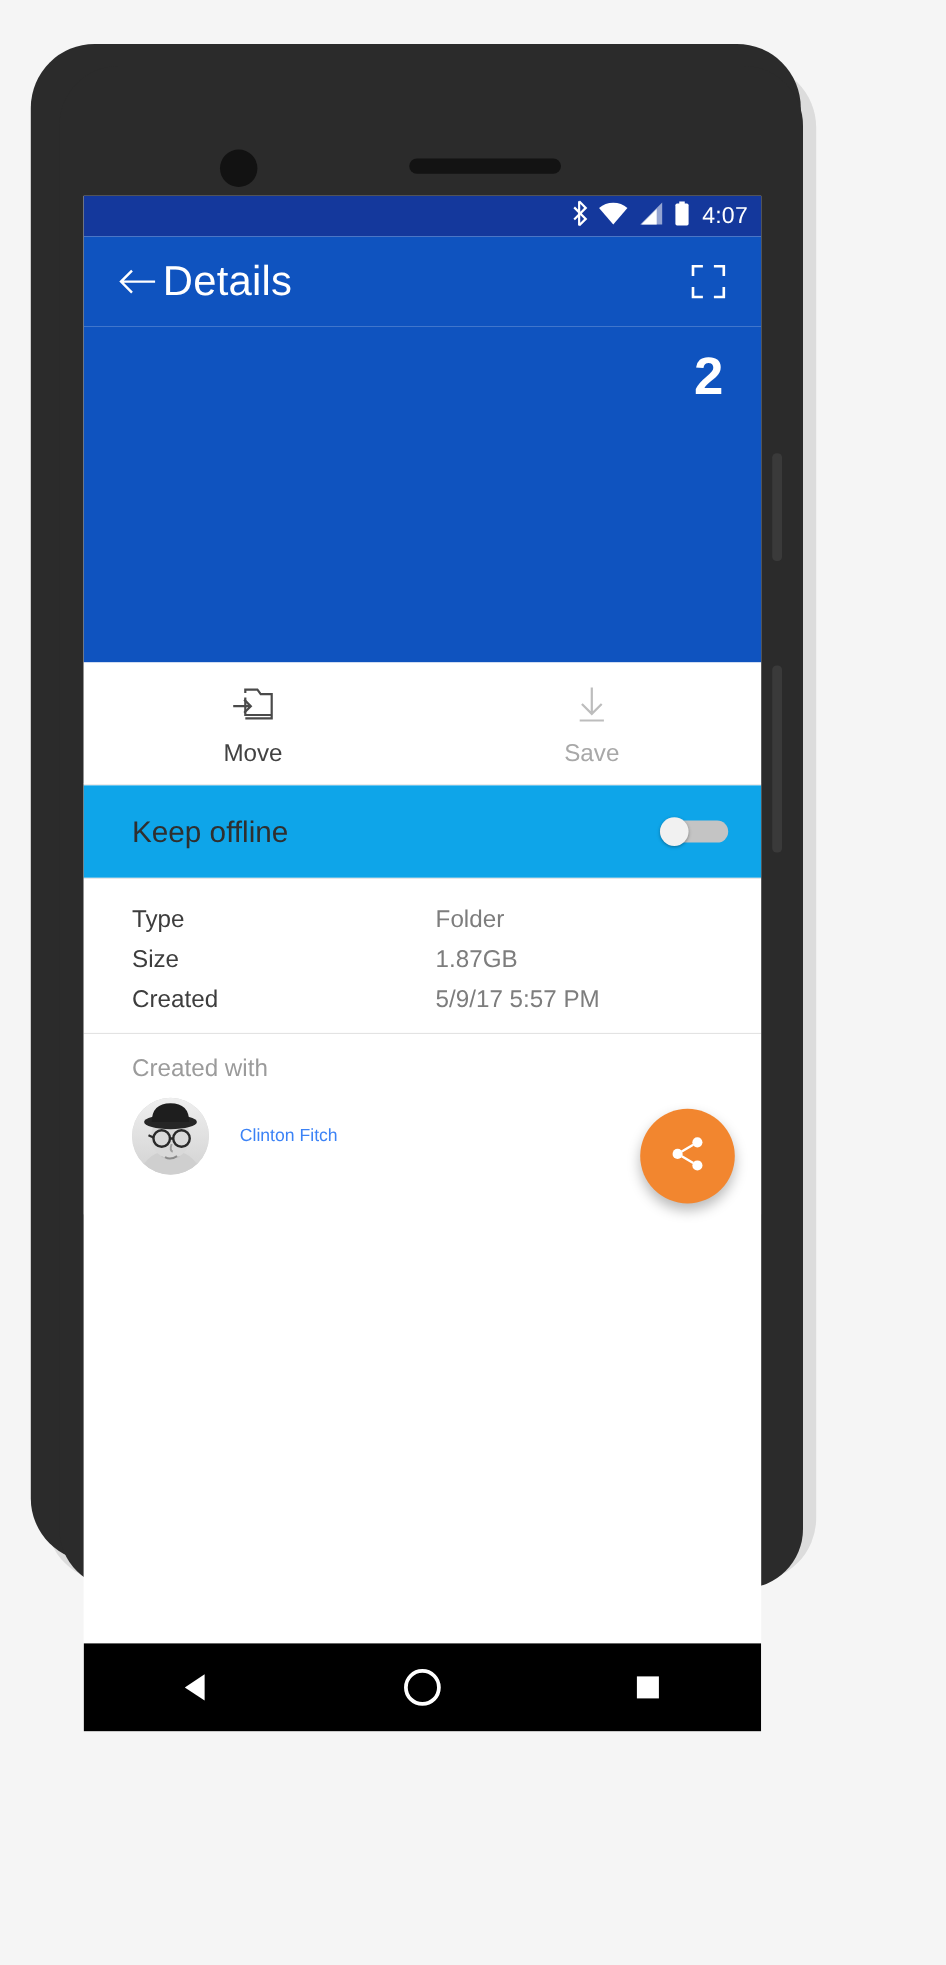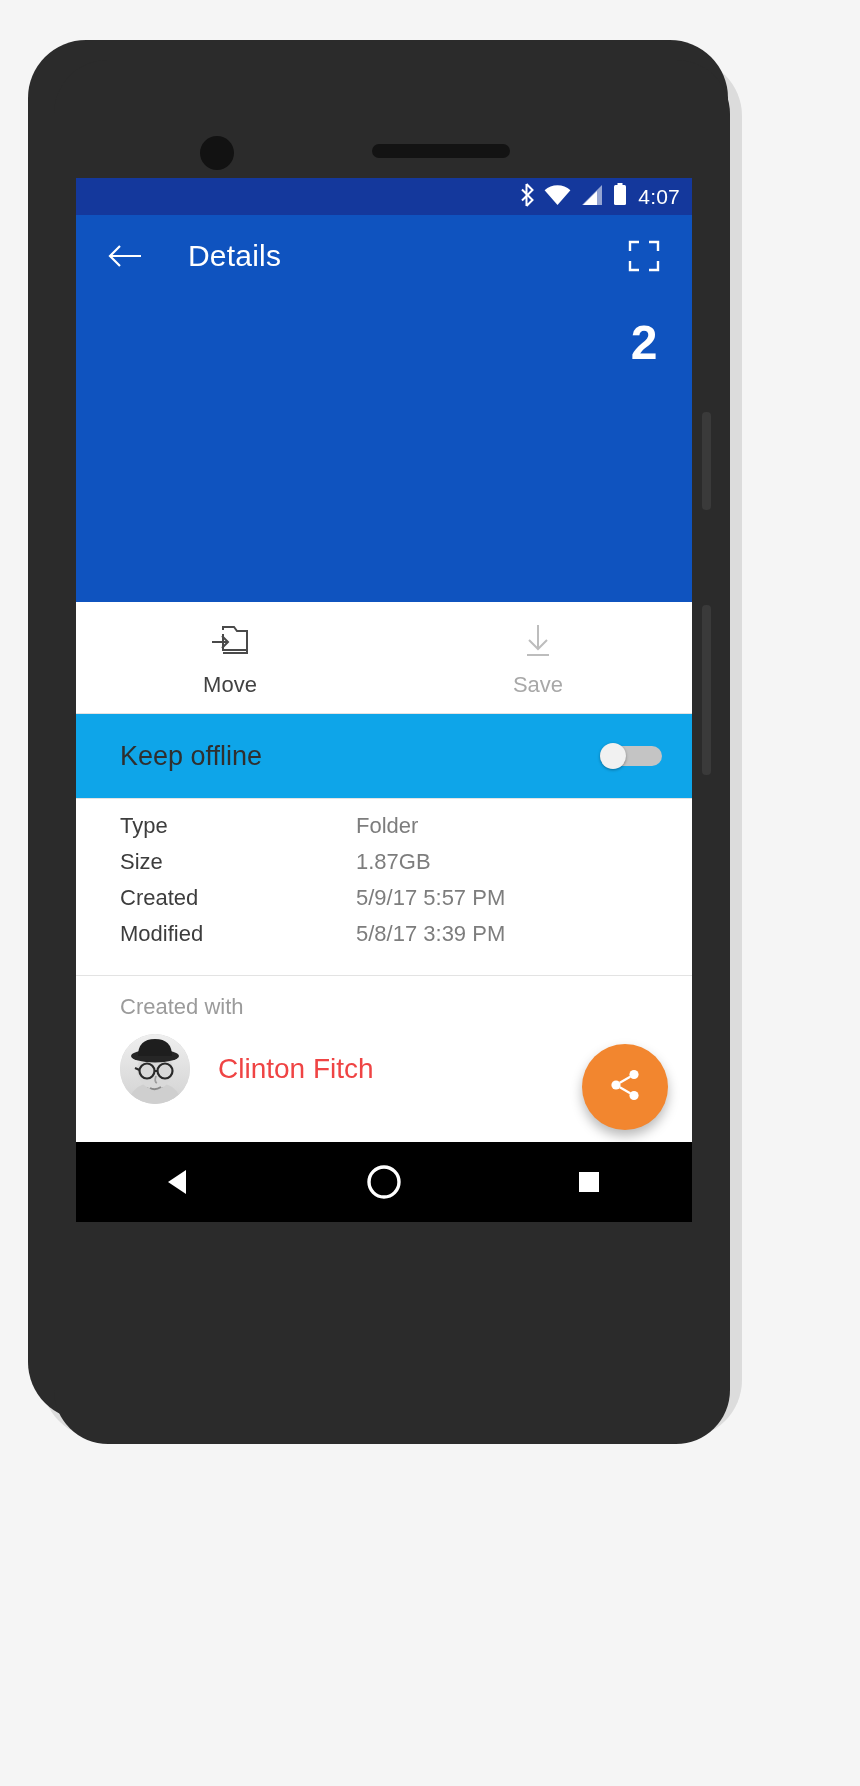--- a/index.html
+++ b/index.html
@@ -76,21 +76,21 @@
     background: #131313;
     border-radius: 9px;
   }
 
   
   #phone-screen {
     position: absolute;
     left: 76px;
     top: 178px;
     width: 616px;
-    height: 1044px;
+    height: 1396px;
     background: #ffffff;
     overflow: hidden;
   }
 
   
   #status-bar {
     position: relative;
     height: 37px;
     background: #14389c;
     display: flex;
@@ -122,22 +122,21 @@
   #back-button {
     width: 46px;
     height: 46px;
     display: flex;
     align-items: center;
     justify-content: center;
     cursor: pointer;
   }
   #app-bar-title {
     color: #ffffff;
-    font-size: 30px;
-    margin-left: 40px;
+    font-size: 38px;
     letter-spacing: 0.2px;
   }
   #fullscreen-button {
     margin-left: auto;
     width: 40px;
     height: 40px;
     display: flex;
     align-items: center;
     justify-content: center;
     cursor: pointer;
@@ -260,23 +259,24 @@
   }
 
   
   #metadata-table {
     padding: 14px 0 18px 0;
     background: #ffffff;
   }
   .meta-row {
     display: flex;
     height: 36px;
-    align-items: flex-start;
+    align-items: flex-end;
     padding: 0 44px;
     box-sizing: border-box;
+    gap: 40px;
   }
   .meta-key {
     width: 236px;
     font-size: 22px;
     color: #3d3d3d;
   }
   .meta-val {
     font-size: 22px;
     color: #7d7d7d;
   }
@@ -303,22 +303,22 @@
     width: 70px;
     height: 70px;
     border-radius: 50%;
     overflow: hidden;
     background: #d9d9d9;
     flex: none;
     position: relative;
   }
   #person-name {
     margin-left: 28px;
-    font-size: 28px;
-    color: #ef4444;
+    font-size: 16px;
+    color: #3b82f6;
   }
 
   
   #share-fab {
     position: absolute;
     right: 24px;
     bottom: 10px;
     width: 86px;
     height: 86px;
     border-radius: 50%;
@@ -454,24 +454,20 @@
       <span class="meta-key">Type</span>
       <span class="meta-val">Folder</span>
     </div>
     <div class="meta-row">
       <span class="meta-key">Size</span>
       <span class="meta-val">1.87GB</span>
     </div>
     <div class="meta-row">
       <span class="meta-key">Created</span>
       <span class="meta-val">5/9/17 5:57 PM</span>
-    </div>
-    <div class="meta-row">
-      <span class="meta-key">Modified</span>
-      <span class="meta-val">5/8/17 3:39 PM</span>
     </div>
   </div>
 
   <div class="divider"></div>
 
   <div id="shared-section">
     <div id="shared-with-label">Created with</div>
     <div id="shared-person-row">
       <span id="person-avatar">
         <svg width="70" height="70" viewBox="0 0 70 70">

